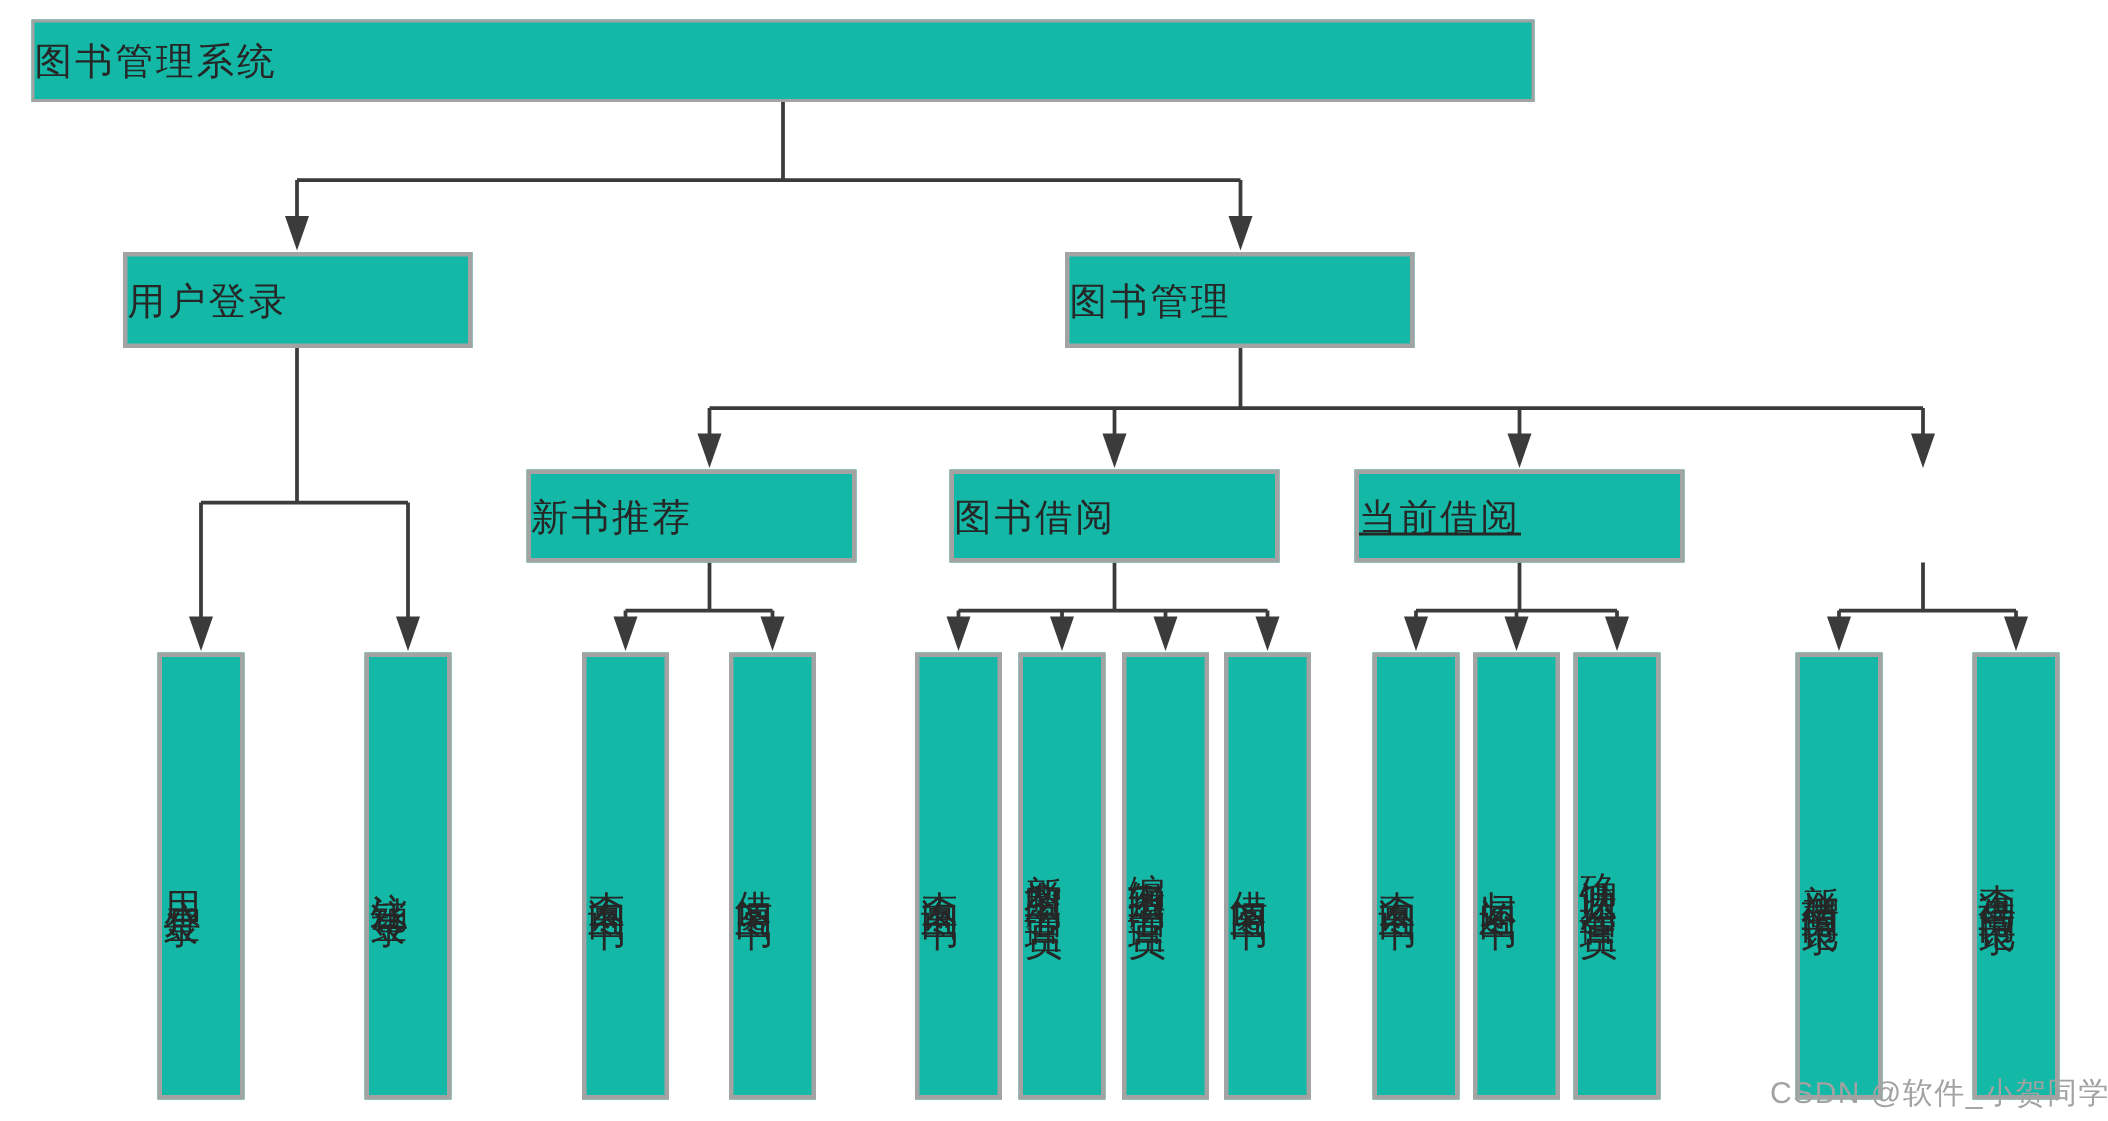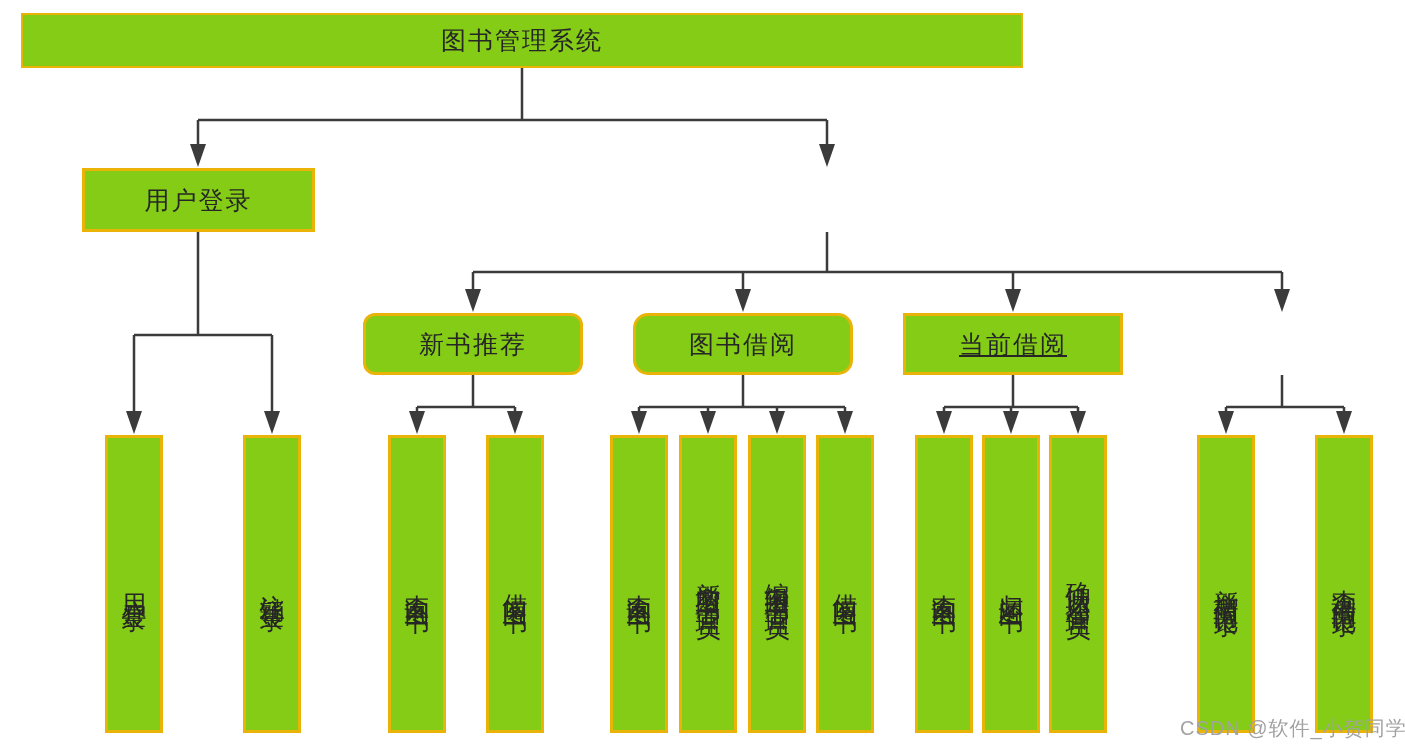--- a/index.html
+++ b/index.html
@@ -18,25 +18,25 @@
   #wires {
     position: absolute;
     left: 0;
     top: 0;
     width: 1405px;
     height: 747px;
   }
   .box {
     position: absolute;
     box-sizing: border-box;
-    background: #84cc16;
-    border: 3px solid #eab308;
+    background: #14b8a6;
+    border: 3px solid #a3a3a3;
     display: flex;
     align-items: center;
-    justify-content: center;
+    justify-content: flex-start;
     color: #262626;
   }
   .box .lbl {
     font-size: 25px;
     letter-spacing: 2px;
     white-space: nowrap;
     color: #262626;
   }
   .root-box {
     left: 21px; top: 13px;
@@ -122,25 +122,28 @@
     </g>
   </svg>
 
   <div class="box root-box">
     <span class="lbl">图书管理系统</span>
   </div>
 
   <div class="box l2-box" style="left:82px;">
     <span class="lbl">用户登录</span>
   </div>
+  <div class="box l2-box" style="left:710px;">
+    <span class="lbl">图书管理</span>
+  </div>
 
-  <div class="box l3-box" style="left:363px;border-radius:12px;">
+  <div class="box l3-box" style="left:351px;">
     <span class="lbl">新书推荐</span>
   </div>
-  <div class="box l3-box" style="left:633px;border-radius:15px;">
+  <div class="box l3-box" style="left:633px;">
     <span class="lbl">图书借阅</span>
   </div>
   <div class="box l3-box" style="left:903px;text-decoration:underline;">
     <span class="lbl">当前借阅</span>
   </div>
 
   <div class="box leaf-box" style="left:105px;">
     <span class="vlbl">用户登录</span>
   </div>
   <div class="box leaf-box" style="left:243px;">

